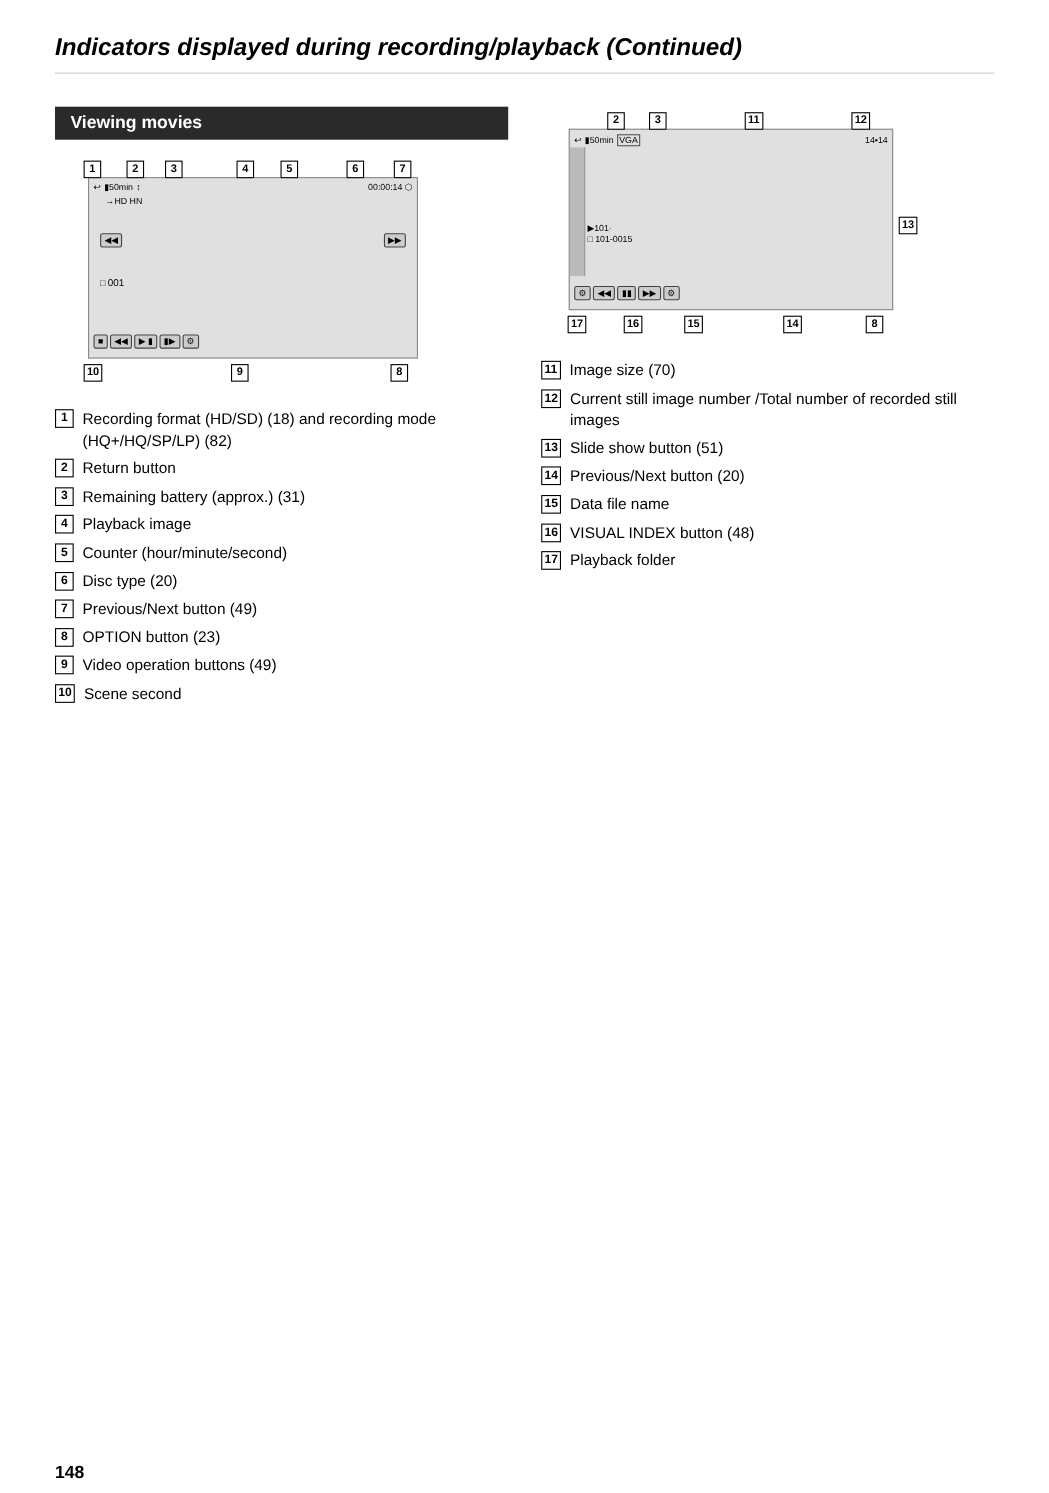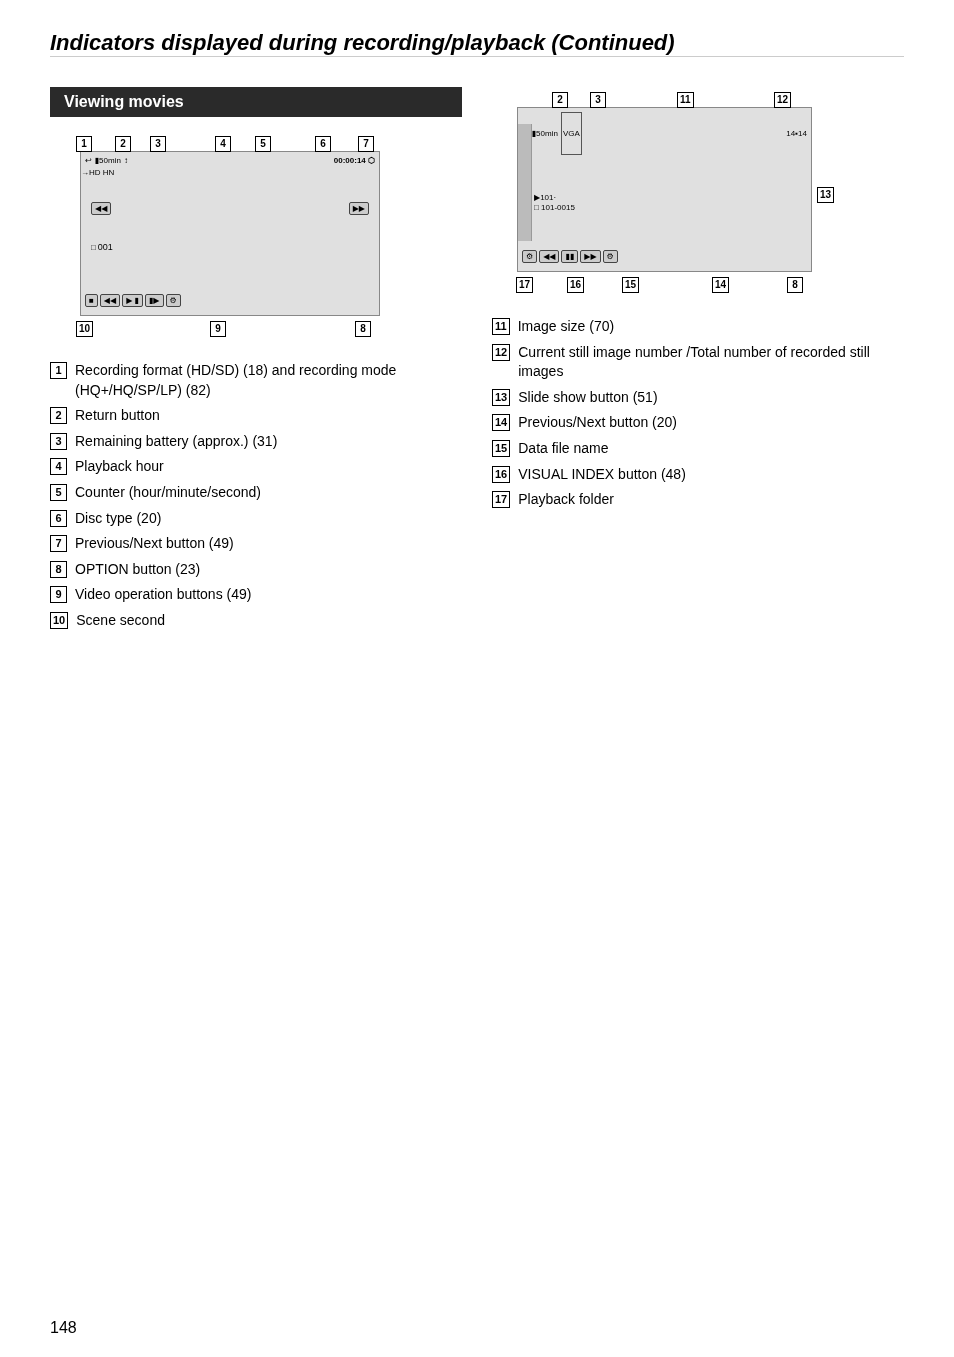--- a/index.html
+++ b/index.html
@@ -12,20 +12,21 @@
       min-height: 1357px;
       padding: 30px 50px 40px 50px;
     }
 
     h1.page-title {
       font-size: 22px;
       font-weight: bold;
       font-style: italic;
       margin-bottom: 30px;
       border-bottom: 1px solid #ccc;
+      padding-bottom: 10px;
     }
 
     .two-col {
       display: flex;
       gap: 30px;
       margin-bottom: 30px;
     }
 
     .section {
       flex: 1;
@@ -68,24 +69,24 @@
       line-height: 1.4;
     }
     .item-list li .badge {
       margin-right: 8px;
       flex-shrink: 0;
       margin-top: 1px;
     }
 
     .page-number {
       position: absolute;
-      bottom: 20px;
+      bottom: 8px;
       left: 50px;
       font-size: 16px;
-      font-weight: normal;
+      font-weight: bold;
     }
 
     
     .diagram-wrapper {
       position: relative;
       padding-top: 20px;
       margin-bottom: 20px;
     }
 
     
@@ -133,23 +134,23 @@
     <div class="diagram-wrapper" style="height:210px; margin-left:10px;">
 
       <div class="screen-box" style="position:absolute; top:20px; left:20px; width:300px; height:165px;">
 
         <div style="position:absolute; top:4px; left:4px; right:4px; font-size:9px; display:flex; justify-content:space-between; align-items:center;">
           <div style="display:flex; align-items:center; gap:3px;">
             <span style="font-size:8px;">↩</span>
             <span style="font-size:8px;">▮50min</span>
             <span style="font-size:8px;">↕</span>
           </div>
-          <div style="font-size:8px;font-weight:bold;">00:00:14 <span style="font-size:8px;">⬡</span></div>
-        </div>
-        <div style="position:absolute; top:16px; left:0; font-size:8px;">→HD HN</div>
+          <div style="font-size:8px;">00:00:14 <span style="font-size:8px;">⬡</span></div>
+        </div>
+        <div style="position:absolute; top:16px; left:15px; font-size:8px;">→HD HN</div>
 
         <div style="position:absolute; top:50px; left:10px; right:10px; display:flex; justify-content:space-between;">
           <div class="mini-btn">◀◀</div>
           <div class="mini-btn">▶▶</div>
         </div>
 
         <div style="position:absolute; top:90px; left:10px; font-size:9px; display:flex; align-items:center; gap:2px;">
           <span style="font-size:8px;">□</span>
           <span>001</span>
         </div>
@@ -186,21 +187,21 @@
       <li>
         <span class="badge">2</span>
         <span>Return button</span>
       </li>
       <li>
         <span class="badge">3</span>
         <span>Remaining battery (approx.) (31)</span>
       </li>
       <li>
         <span class="badge">4</span>
-        <span>Playback hour</span>
+        <span>Playback image</span>
       </li>
       <li>
         <span class="badge">5</span>
         <span>Counter (hour/minute/second)</span>
       </li>
       <li>
         <span class="badge">6</span>
         <span>Disc type (20)</span>
       </li>
       <li>
@@ -225,21 +226,21 @@
   <div class="section">
 
     <div class="diagram-wrapper" style="height:210px; margin-left:10px;">
 
       <div class="screen-box" style="position:absolute; top:20px; left:15px; width:295px; height:165px;">
 
         <div style="position:absolute; top:4px; left:4px; right:4px; font-size:9px; display:flex; justify-content:space-between; align-items:center;">
           <div style="display:flex; align-items:center; gap:3px;">
             <span style="font-size:8px;">↩</span>
             <span style="font-size:8px;">▮50min</span>
-            <span style="font-size:8px; border:0.5px solid #555; padding:16px 1px;">VGA</span>
+            <span style="font-size:8px; border:0.5px solid #555; padding:0 1px;">VGA</span>
           </div>
           <div style="font-size:8px;">14▪14</div>
         </div>
 
         <div style="position:absolute; top:16px; left:0; width:14px; bottom:30px; background:#bbb; border-right:1px solid #999;"></div>
 
         <div style="position:absolute; top:85px; left:16px; font-size:8px;text-align:center;">▶101·</div>
         <div style="position:absolute; top:95px; left:16px; font-size:8px;">□ 101-0015</div>
 
         <div style="position:absolute; bottom:8px; left:4px; right:4px; display:flex; justify-content:space-between; align-items:center;">

